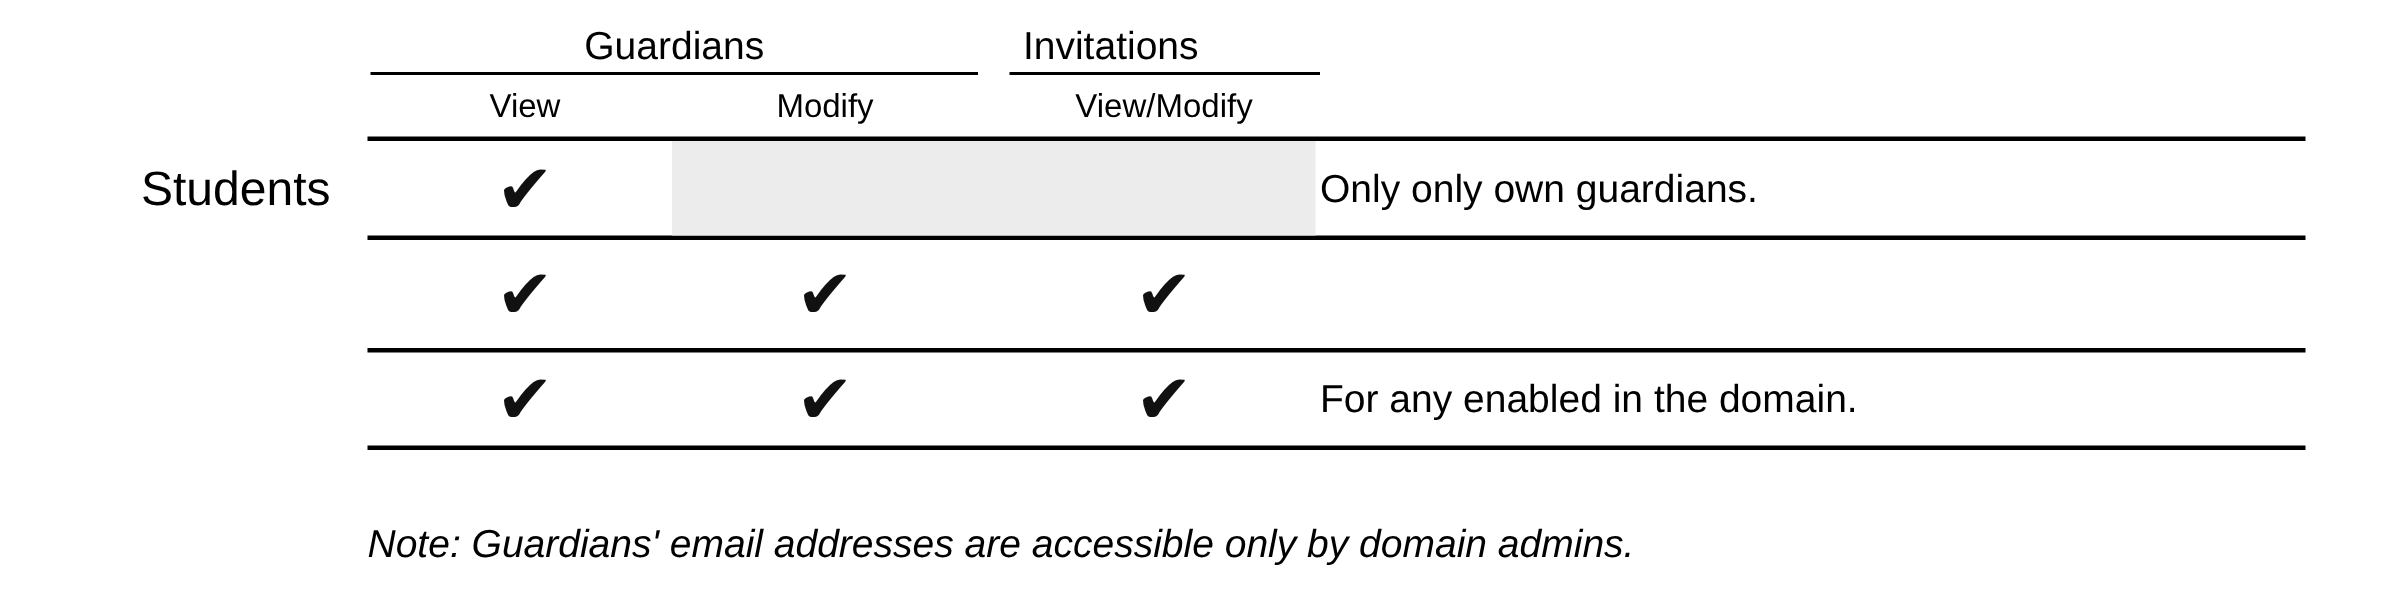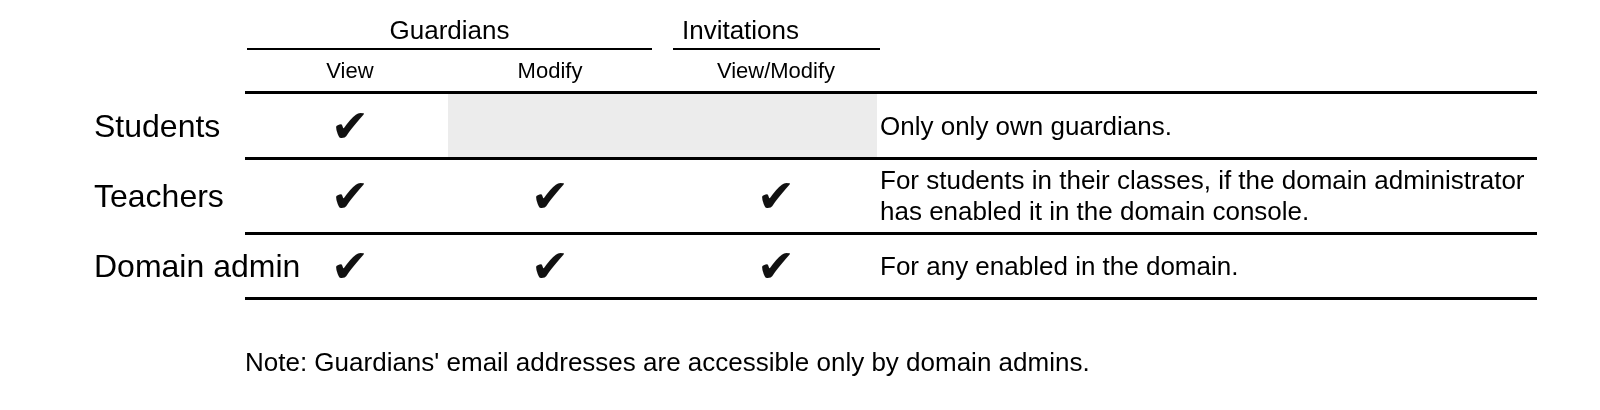--- a/index.html
+++ b/index.html
@@ -75,20 +75,21 @@
     width: 429px;
     height: 100%;
     background: #ececec;
   }
   .footnote {
     left: 245px;
     top: 347px;
     font-size: 26px;
     line-height: 31px;
     white-space: nowrap;
+    font-style: italic;
   }
 </style>
 </head>
 <body>
 
 <div class="canvas">
 
   <div class="abs group-header" style="left:247px; width:405px;">Guardians</div>
   <div class="abs group-header" style="left:637px; width:207px;">Invitations</div>
 
@@ -105,29 +106,26 @@
   <div class="abs rule" style="top:297px;"></div>
 
   <div class="abs row" style="top:94px; height:63px;">
     <div class="abs disabled-cells"></div>
     <div class="abs row-label">Students</div>
     <span class="abs check col-view">✔</span>
     <div class="abs note">Only only own guardians.</div>
   </div>
 
   <div class="abs row" style="top:160px; height:72px;">
-    <div class="abs row-label">Teachers</div>
     <span class="abs check col-view">✔</span>
     <span class="abs check col-modify">✔</span>
     <span class="abs check col-invite">✔</span>
-    <div class="abs note">For students in their classes, if the domain administrator has enabled it in the domain console.</div>
   </div>
 
   <div class="abs row" style="top:235px; height:62px;">
-    <div class="abs row-label">Domain admin</div>
     <span class="abs check col-view">✔</span>
     <span class="abs check col-modify">✔</span>
     <span class="abs check col-invite">✔</span>
     <div class="abs note">For any enabled in the domain.</div>
   </div>
 
   <div class="abs footnote">Note: Guardians' email addresses are accessible only by domain admins.</div>
 
 </div>
 

